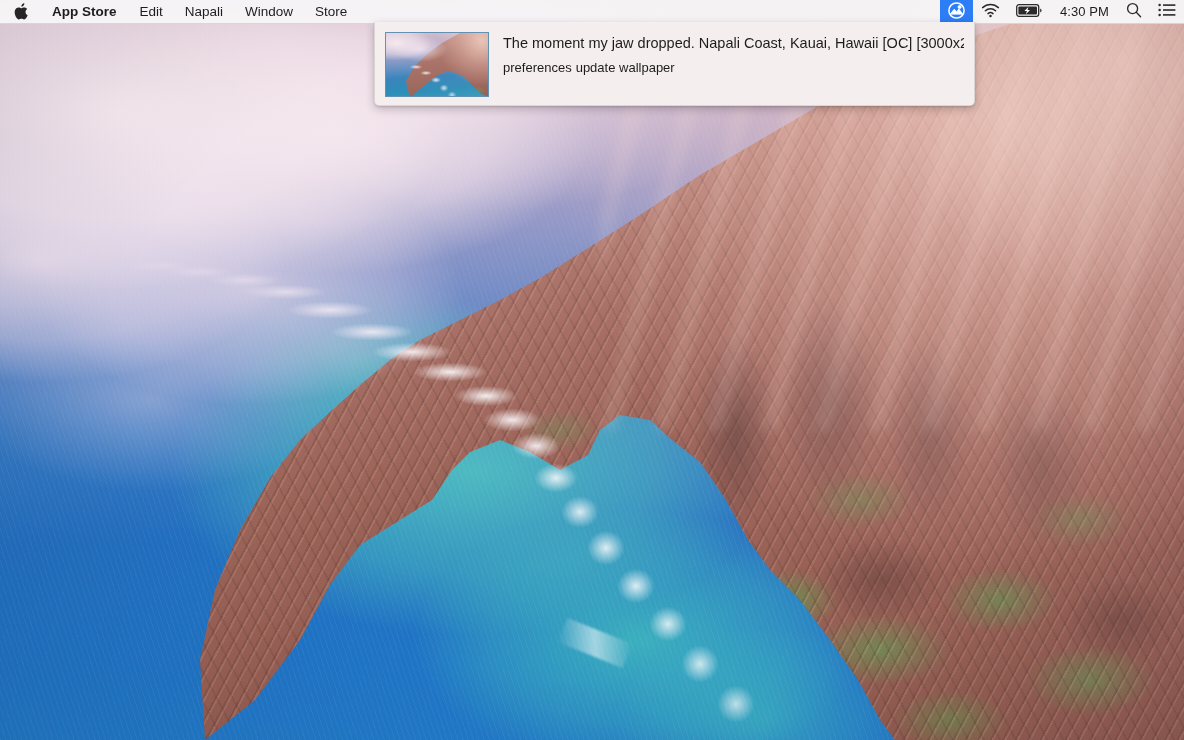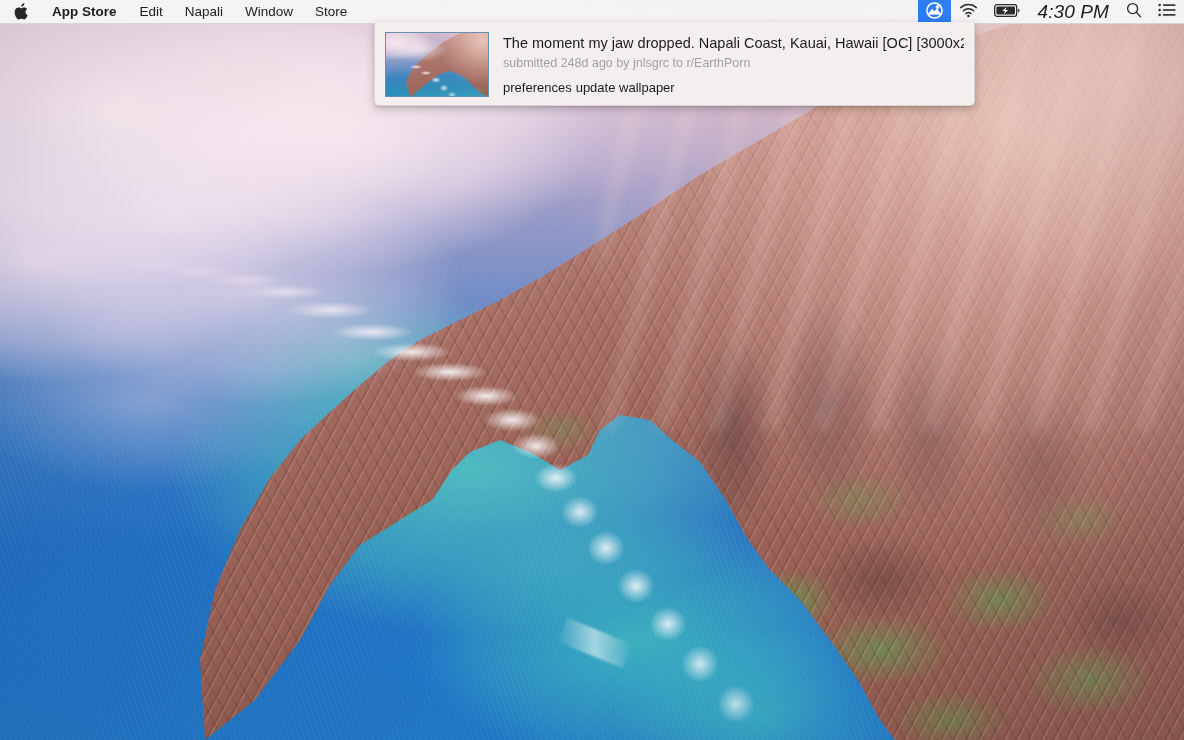--- a/index.html
+++ b/index.html
@@ -210,21 +210,21 @@
   .mb-apple { padding:0 12px 0 14px; }
   .mb-apple svg { display:block; }
   .mb-app-name { font-weight:bold; padding:0 12px; }
 
   .mb-status {
     height:100%; display:flex; align-items:center; justify-content:center;
     padding:0 8px; cursor:default;
   }
   .mb-status.selected { background:#2d7df6; }
   .mb-status.selected svg { fill:#fff; stroke:#fff; }
-  .mb-clock { font-size:19px; padding:0 9px; letter-spacing:0.1px;font-style:italic; }
+  .mb-clock { font-size:13px; padding:0 9px; letter-spacing:0.1px; }
 
   
   #panel {
     position:absolute; left:374px; top:22px;
     width:601px; height:84px;
     background:#f4efee;
     border:1px solid rgba(0,0,0,0.10);
     border-top:none;
     border-radius:0 0 5px 5px;
     box-shadow:0 3px 10px rgba(0,0,0,0.22), 0 1px 2px rgba(0,0,0,0.12);
@@ -406,19 +406,18 @@
     <div class="th-layer th-island">
       <div class="th-layer th-green"></div>
     </div>
     <div class="th-layer th-surf"></div>
     <div class="th-layer th-clouds"></div>
     <div class="th-layer th-sun"></div>
   </div>
 
   <div id="panel-body">
     <div id="panel-title">The moment my jaw dropped. Napali Coast, Kauai, Hawaii [OC] [3000x2002]</div>
-    <div id="panel-sub">submitted 248d ago by jnlsgrc to r/EarthPorn</div>
     <div id="panel-links">
       <span class="panel-link">preferences</span>
       <span class="panel-link">update wallpaper</span>
     </div>
   </div>
 </div>
 
 </body></html>

